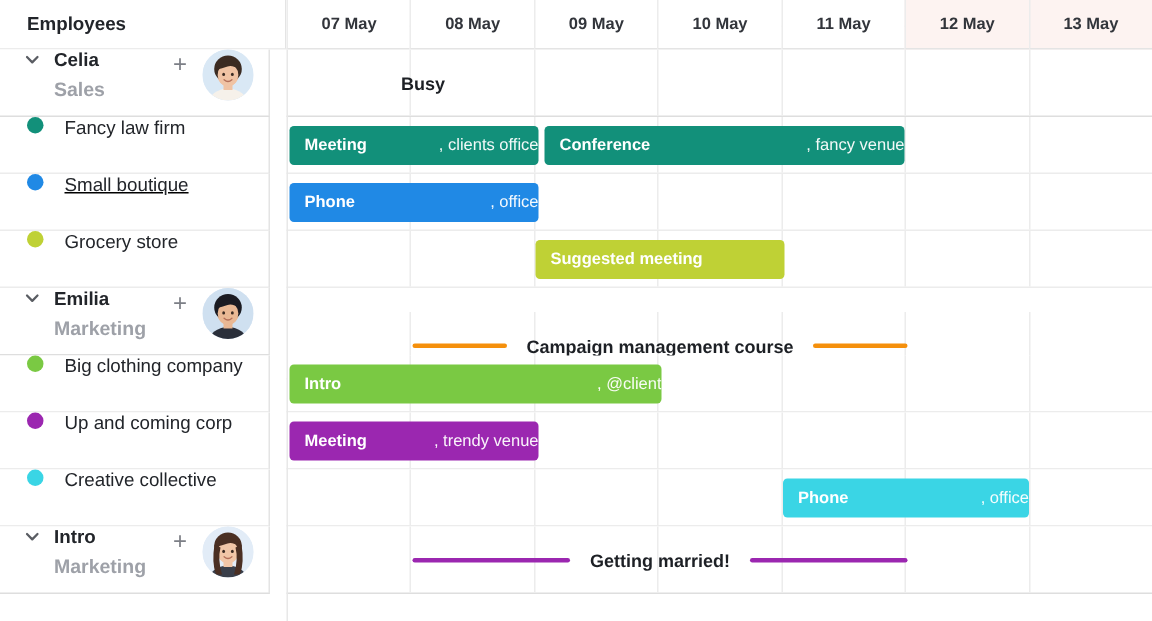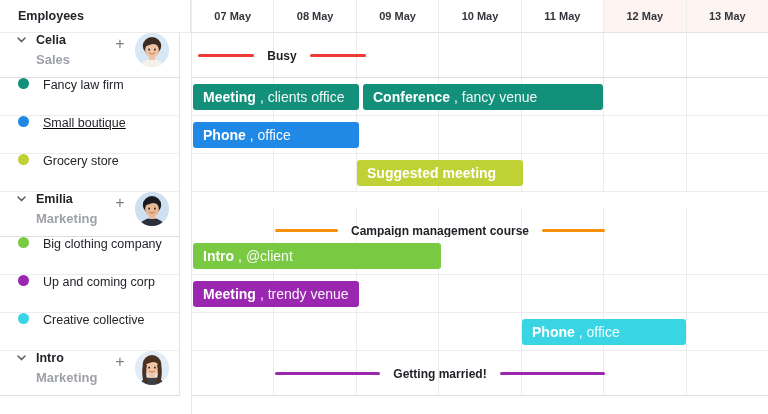--- a/index.html
+++ b/index.html
@@ -84,21 +84,21 @@
   }
   .rrow.emp { border-bottom:1px solid #dedede; }
   .cellgrid { position:absolute; inset:0; }
   .cellgrid i { position:absolute; top:0; bottom:0; width:1px; background:#ececec; }
 
   
   .bar {
     position:absolute; border-radius:3px;
     display:flex; align-items:center;
     padding-left:10px; color:#fff;
-    font-size:14px; white-space:nowrap; overflow:hidden;
+    font-size:11px; white-space:nowrap; overflow:hidden;justify-content:space-between;
   }
   .bar .b-title { font-weight:600; }
   .bar .b-sub { font-weight:400; margin-left:4px; opacity:.95; }
 
   
   .summary { position:absolute; display:flex; align-items:center; }
   .summary .line { height:3px; border-radius:2px; flex:1 1 auto; }
   .summary .slabel {
     font-size:12px; font-weight:700; color:#1d2025;
     padding:0 13px; white-space:nowrap;
@@ -251,21 +251,21 @@
   <div id="right-body">
       <div class="rrow emp" style="top: 33px; height: 45px;">
         <div class="cellgrid">
           <i style="left: 82.4286px;"></i>
           <i style="left: 164.857px;"></i>
           <i style="left: 247.286px;"></i>
           <i style="left: 329.714px;"></i>
           <i style="left: 412.143px;"></i>
           <i style="left: 494.571px;"></i>
         </div>
-        <div class="summary" style="left: 7px; width: 168px; top: 15.5px; height: 14px;">
+        <div class="summary" style="left: 7px; width: 168px; top: 15.5px; height: 14px; flex-direction: column;">
           <div class="line" style="background: rgb(238, 59, 51);"></div>
           <div class="slabel">Busy</div>
           <div class="line" style="background: rgb(238, 59, 51);"></div>
         </div>
       </div>
       <div class="rrow" style="top: 78px; height: 38px;">
         <div class="cellgrid">
           <i style="left: 82.4286px;"></i>
           <i style="left: 164.857px;"></i>
           <i style="left: 247.286px;"></i>

